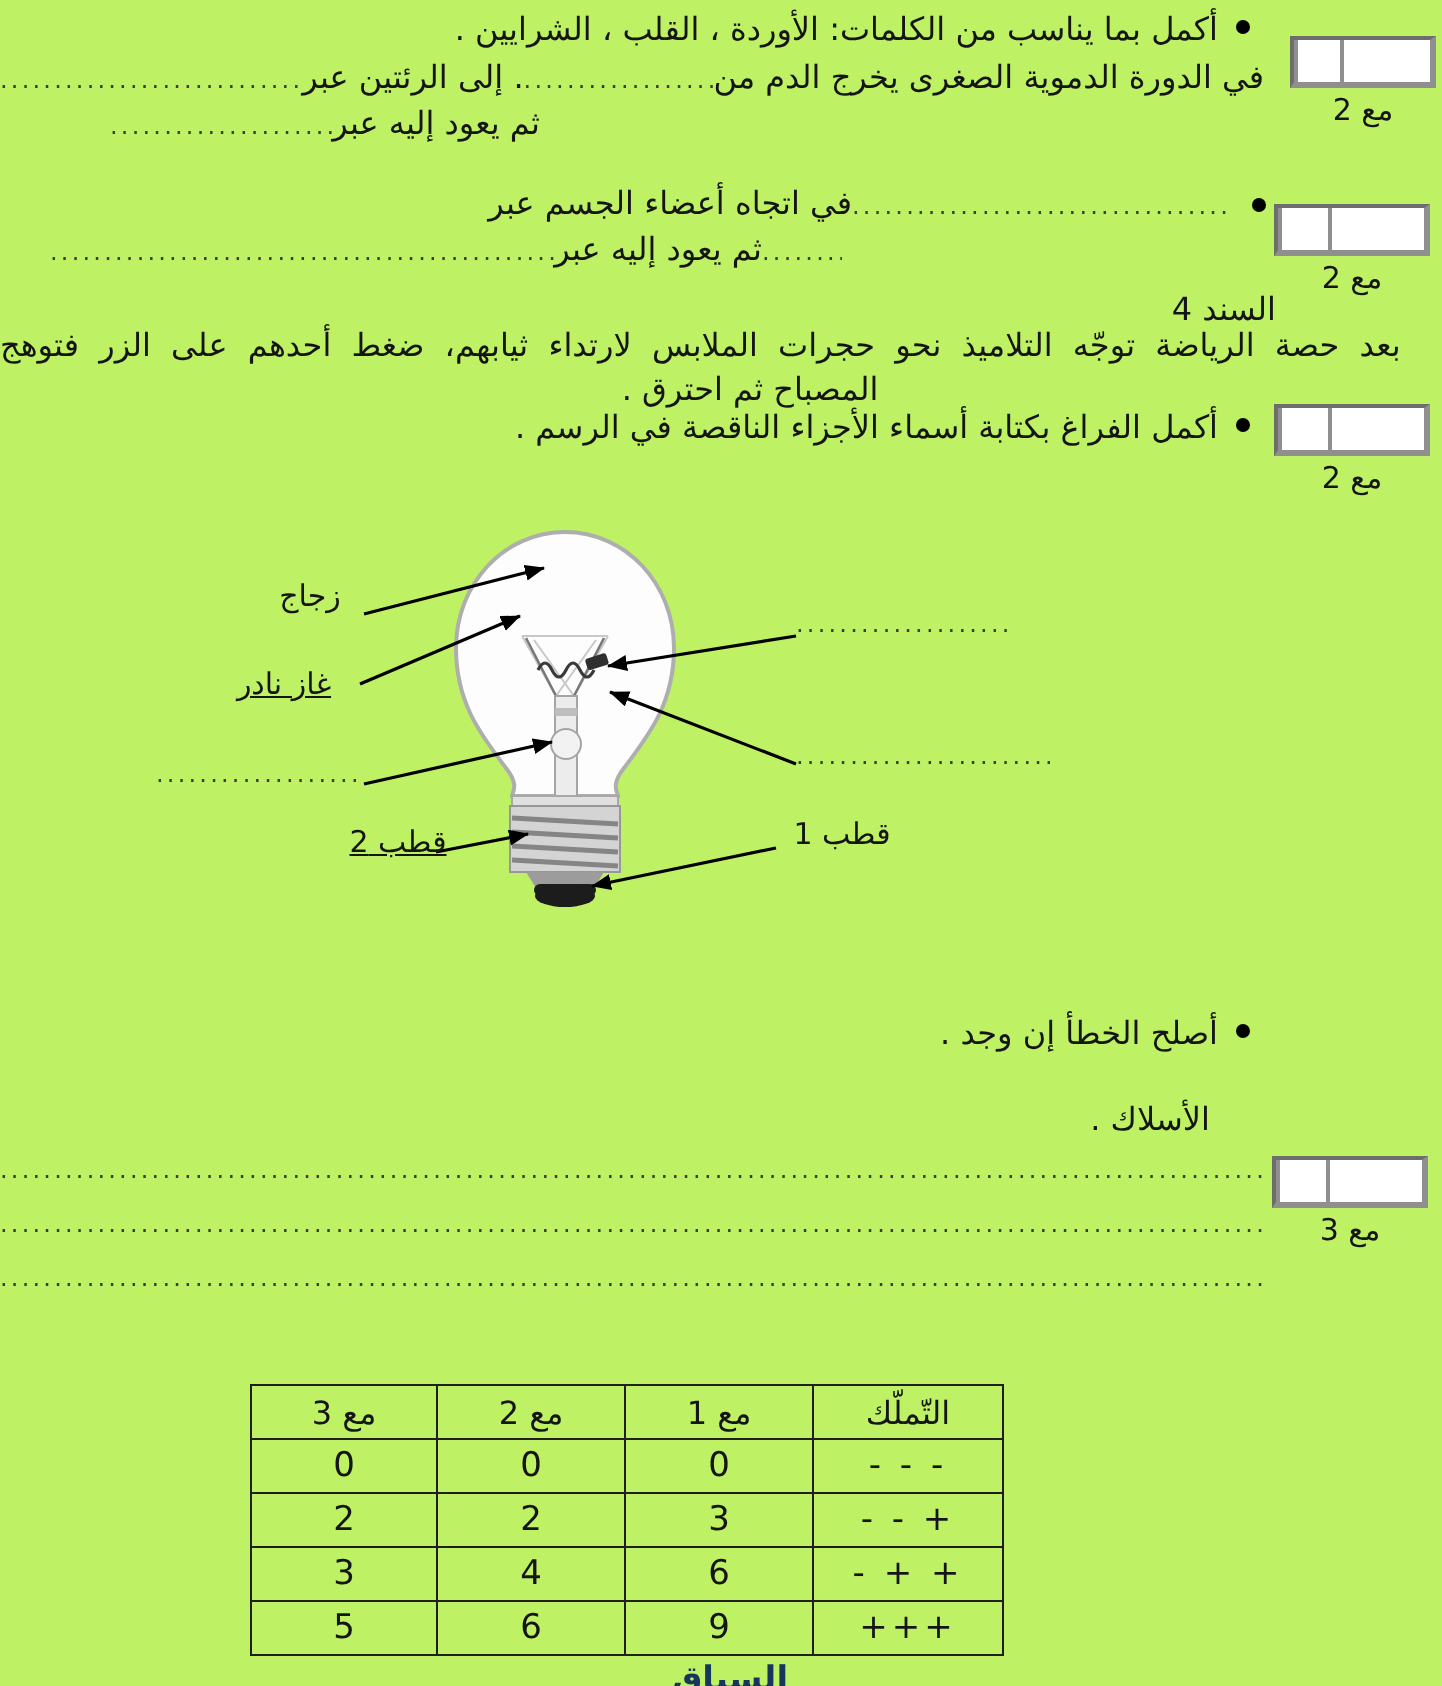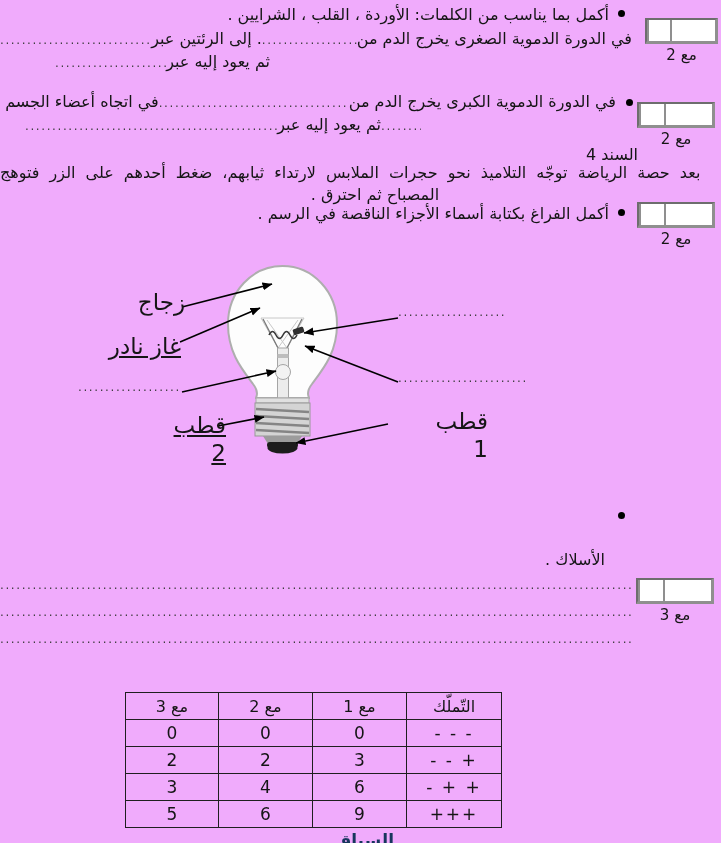--- a/index.html
+++ b/index.html
@@ -1,31 +1,31 @@
 <!DOCTYPE html>
 <html lang="ar"><head>
 <meta charset="utf-8">
 <style>
   html,body{margin:0;padding:0;background:#fff;}
   body{font-family:"DejaVu Sans",sans-serif;color:#151515;}
-  #page{position:relative;width:721px;height:843px;background:#f0abfc;overflow:hidden;}
+  #page{position:relative;width:721px;height:843px;background:#bef264;overflow:hidden;}
   .abs{position:absolute;}
   .line{font-size:16px;line-height:1.25;direction:rtl;white-space:nowrap;}
   .flexline{display:flex;direction:rtl;align-items:baseline;font-size:16px;line-height:1.25;}
   .flexline>span{flex:0 0 auto;}
   .bullet{display:inline-block;width:7px;height:7px;border-radius:50%;background:#000;flex:0 0 auto;align-self:center;margin-left:10px;}
   .bullet.inl{vertical-align:3px;margin-left:9px;}
   .blank{font-size:12px;letter-spacing:1.6px;color:#3c3c3c;overflow:hidden;white-space:nowrap;direction:ltr;}
   .blank.grow{flex:1 1 0;min-width:0;}
   .ansline{font-size:12px;letter-spacing:1.6px;color:#3c3c3c;overflow:hidden;white-space:nowrap;height:16px;direction:ltr;}
   .score-box{display:flex;flex-direction:row;background:#fff;border:2px solid #6d6d6d;border-bottom:3px solid #8f8f8f;border-right:3px solid #8f8f8f;box-sizing:border-box;}
   .score-box .cell{flex:1 1 0;border-left:2px solid #8f8f8f;height:100%;}
   .score-box .cell:last-child{border-left:none;}
   .score-label{font-size:15px;direction:rtl;text-align:center;}
-  .dlabel{font-size:23px;direction:rtl;line-height:1.2;}
+  .dlabel{font-size:15px;direction:rtl;text-align:center;line-height:1.2;}
   table.grading{border-collapse:collapse;direction:rtl;table-layout:fixed;}
   table.grading td,table.grading th{border:1.5px solid #1f1f1f;text-align:center;vertical-align:middle;padding:0;height:26px;font-weight:normal;}
   table.grading th{font-size:16px;}
   table.grading td{font-size:17px;}
   td.sym{direction:ltr;unicode-bidi:isolate;letter-spacing:2px;font-size:16px;}
   .footer-blue{font-weight:bold;font-size:17px;direction:rtl;text-align:center;}
   svg{display:block;}
 </style>
 </head>
 <body>
@@ -50,21 +50,20 @@
 
   <div class="abs score-box" style="left:645px;top:18px;width:73px;height:26px;">
     <div class="cell"></div>
     <div class="cell"></div>
     <div class="cell"></div>
   </div>
   <div class="abs score-label" style="left:645px;top:46px;width:73px;">مع 2</div>
 
   <div class="abs flexline" style="left:0;top:92px;width:633px;">
     <span class="bullet"></span>
-    <span>في الدورة الدموية الكبرى يخرج الدم من</span>
     <span class="blank" style="flex-basis:190px;">................................................................................................................................................................................................................................................................................</span>
     <span>في اتجاه أعضاء الجسم  عبر</span>
   </div>
 
   <div class="abs flexline" style="left:25px;top:115px;width:396px;">
     <span class="blank" style="flex-basis:40px;">................................................................................................................................................................................................................................................................................</span>
     <span>ثم يعود إليه عبر</span>
     <span class="blank grow">................................................................................................................................................................................................................................................................................</span>
   </div>
 
@@ -144,24 +143,24 @@
       <line x1="388" y1="171" x2="296" y2="190" marker-end="url(#ah)"></line>
     </g>
   </svg>
 
   <div class="abs dlabel" style="left:125px;top:289px;width:60px;">زجاج</div>
   <div class="abs dlabel" style="left:103px;top:333px;width:78px;text-decoration:underline;">غاز نادر</div>
   <div class="abs ansline" style="left:78px;top:380px;width:100px;">................................................................................................................................................................................................................................................................................</div>
   <div class="abs dlabel" style="left:172px;top:412px;width:54px;text-decoration:underline;">قطب 2</div>
   <div class="abs ansline" style="left:398px;top:305px;width:108px;">................................................................................................................................................................................................................................................................................</div>
   <div class="abs ansline" style="left:398px;top:371px;width:128px;">................................................................................................................................................................................................................................................................................</div>
-  <div class="abs dlabel" style="left:390px;top:408px;width:62px;margin-left:36px;">قطب 1</div>
+  <div class="abs dlabel" style="left:390px;top:408px;width:62px;">قطب 1</div>
 
   <div class="abs line" style="left:90px;top:507px;width:535px;text-align:right;">
-    <span class="bullet inl"></span>
+    <span class="bullet inl"></span><span>أصلح الخطأ إن وجد .</span>
   </div>
   <div class="abs line" style="left:470px;top:550px;width:135px;text-align:right;">الأسلاك .</div>
 
   <div class="abs ansline" style="left:0;top:578px;width:633px;">................................................................................................................................................................................................................................................................................</div>
   <div class="abs ansline" style="left:0;top:605px;width:633px;">................................................................................................................................................................................................................................................................................</div>
   <div class="abs ansline" style="left:0;top:632px;width:633px;">................................................................................................................................................................................................................................................................................</div>
 
   <div class="abs score-box" style="left:636px;top:578px;width:78px;height:26px;">
     <div class="cell"></div>
     <div class="cell"></div>

